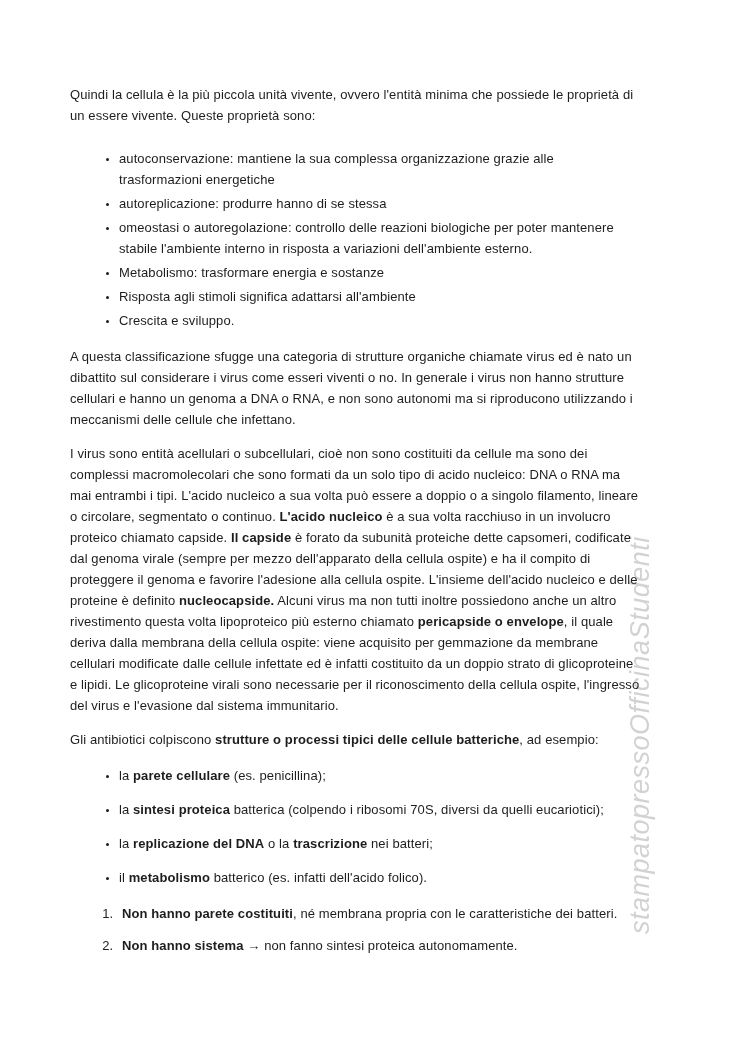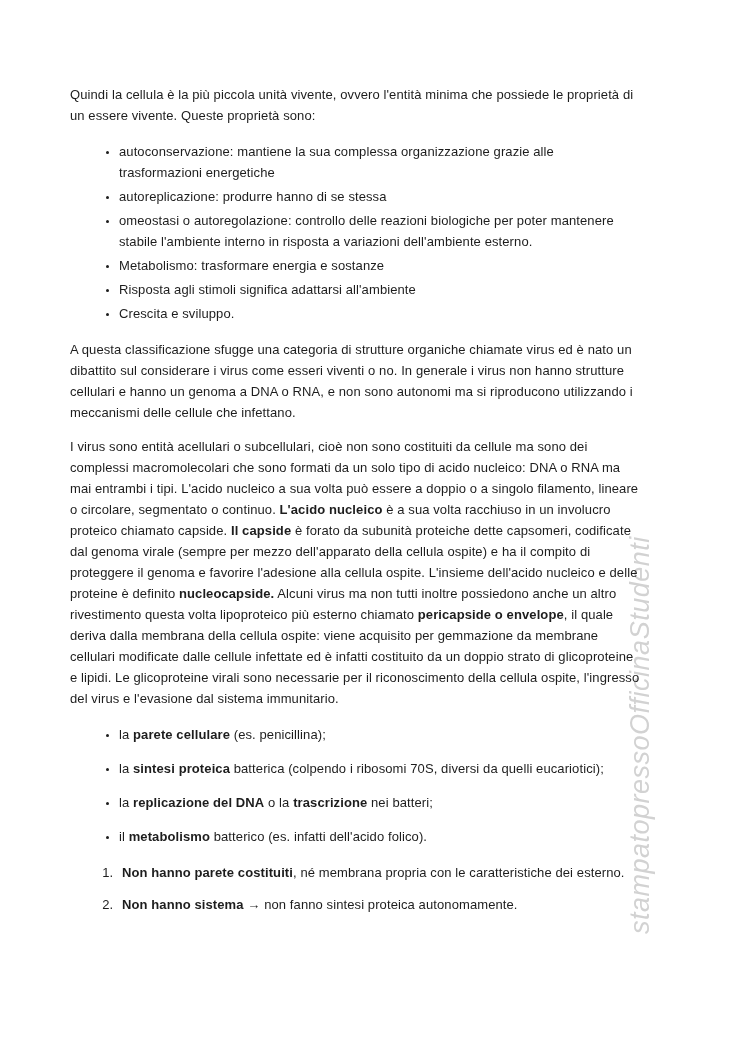--- a/index.html
+++ b/index.html
@@ -13,21 +13,21 @@
     color:#1d1d1d;
     font-size:13px;
     line-height:21px;
     letter-spacing:0.1px;
   }
   .content{position:relative;z-index:1;padding:84px 104px 0 70px;}
   p{margin:0 0 13px 0;}
   b{font-weight:700;}
   h2.doc-heading{font-size:13px;font-weight:400;line-height:21px;margin:15px 0 14px 0;}
   h3.doc-subheading{font-size:13px;font-weight:700;line-height:21px;margin:15px 0 10px 0;}
-  ul.props{margin:15px 0 15px 0;padding-left:49px;}
+  ul.props{margin:22px 0 15px 0;padding-left:49px;}
   ul.props li{margin-bottom:3px;}
   ul.anti{margin:15px 0 15px 0;padding-left:49px;}
   ul.anti li{margin-bottom:13px;}
   ul li::marker{font-size:0.8em;}
   ol.reasons{margin:12px 0 0 0;padding-left:47px;}
   ol.reasons li{margin-bottom:11px;padding-left:5px;}
   .watermark{
     position:absolute;
     z-index:0;
     left:630px;
@@ -59,29 +59,30 @@
       <li><span>Risposta agli stimoli significa adattarsi all'ambiente</span></li>
       <li><span>Crescita e sviluppo.</span></li>
     </ul>
 
     <p><span>A questa classificazione sfugge una categoria di strutture organiche chiamate virus ed è nato un dibattito sul considerare i virus come esseri viventi o no. In generale i virus non hanno strutture cellulari e hanno un genoma a DNA o RNA, e non sono autonomi ma si riproducono utilizzando i meccanismi delle cellule che infettano.</span></p>
 
 
     <p><span>I virus sono entità acellulari o subcellulari, cioè non sono costituiti da cellule ma sono dei complessi macromolecolari che sono formati da un solo tipo di acido nucleico: DNA o RNA ma mai entrambi i tipi. L'acido nucleico a sua volta può essere a doppio o a singolo filamento, lineare o circolare, segmentato o continuo. </span><b>L'acido nucleico</b><span> è a sua volta racchiuso in un involucro proteico chiamato capside. </span><b>Il capside</b><span> è forato da subunità proteiche dette capsomeri, codificate dal genoma virale (sempre per mezzo dell'apparato della cellula ospite) e ha il compito di proteggere il genoma e favorire l'adesione alla cellula ospite. L'insieme dell'acido nucleico e delle proteine è definito </span><b>nucleocapside.</b><span> Alcuni virus ma non tutti inoltre possiedono anche un altro rivestimento questa volta lipoproteico più esterno chiamato </span><b>pericapside o envelope</b><span>, il quale deriva dalla membrana della cellula ospite: viene acquisito per gemmazione da membrane cellulari modificate dalle cellule infettate  ed è infatti costituito da un doppio strato di glicoproteine e lipidi. Le glicoproteine virali sono necessarie per il riconoscimento della cellula ospite, l'ingresso del virus e l'evasione dal sistema immunitario.</span></p>
 
 
+    <p><span>Gli antibiotici colpiscono </span><b>strutture o processi tipici delle cellule batteriche</b><span>, ad esempio:</span></p>
 
     <ul class="anti">
       <li><span>la </span><b>parete cellulare</b><span> (es. penicillina);</span></li>
       <li><span>la </span><b>sintesi proteica</b><span> batterica (colpendo i ribosomi 70S, diversi da quelli eucariotici);</span></li>
       <li><span>la </span><b>replicazione del DNA</b><span> o la </span><b>trascrizione</b><span> nei batteri;</span></li>
       <li><span>il </span><b>metabolismo</b><span> batterico (es. infatti dell'acido folico).</span></li>
     </ul>
 
 
     <ol class="reasons">
-      <li><b>Non hanno parete costituiti</b><span>, né membrana propria con le caratteristiche dei esterno.</span></li>
+      <li><b>Non hanno parete costituiti</b><span>, né membrana propria con le caratteristiche dei batteri.</span></li>
       <li><b>Non hanno sistema</b><span> → non fanno sintesi proteica autonomamente.</span></li>
 
     </ol>
 
   </div>
 </div>
 
 </body></html>

